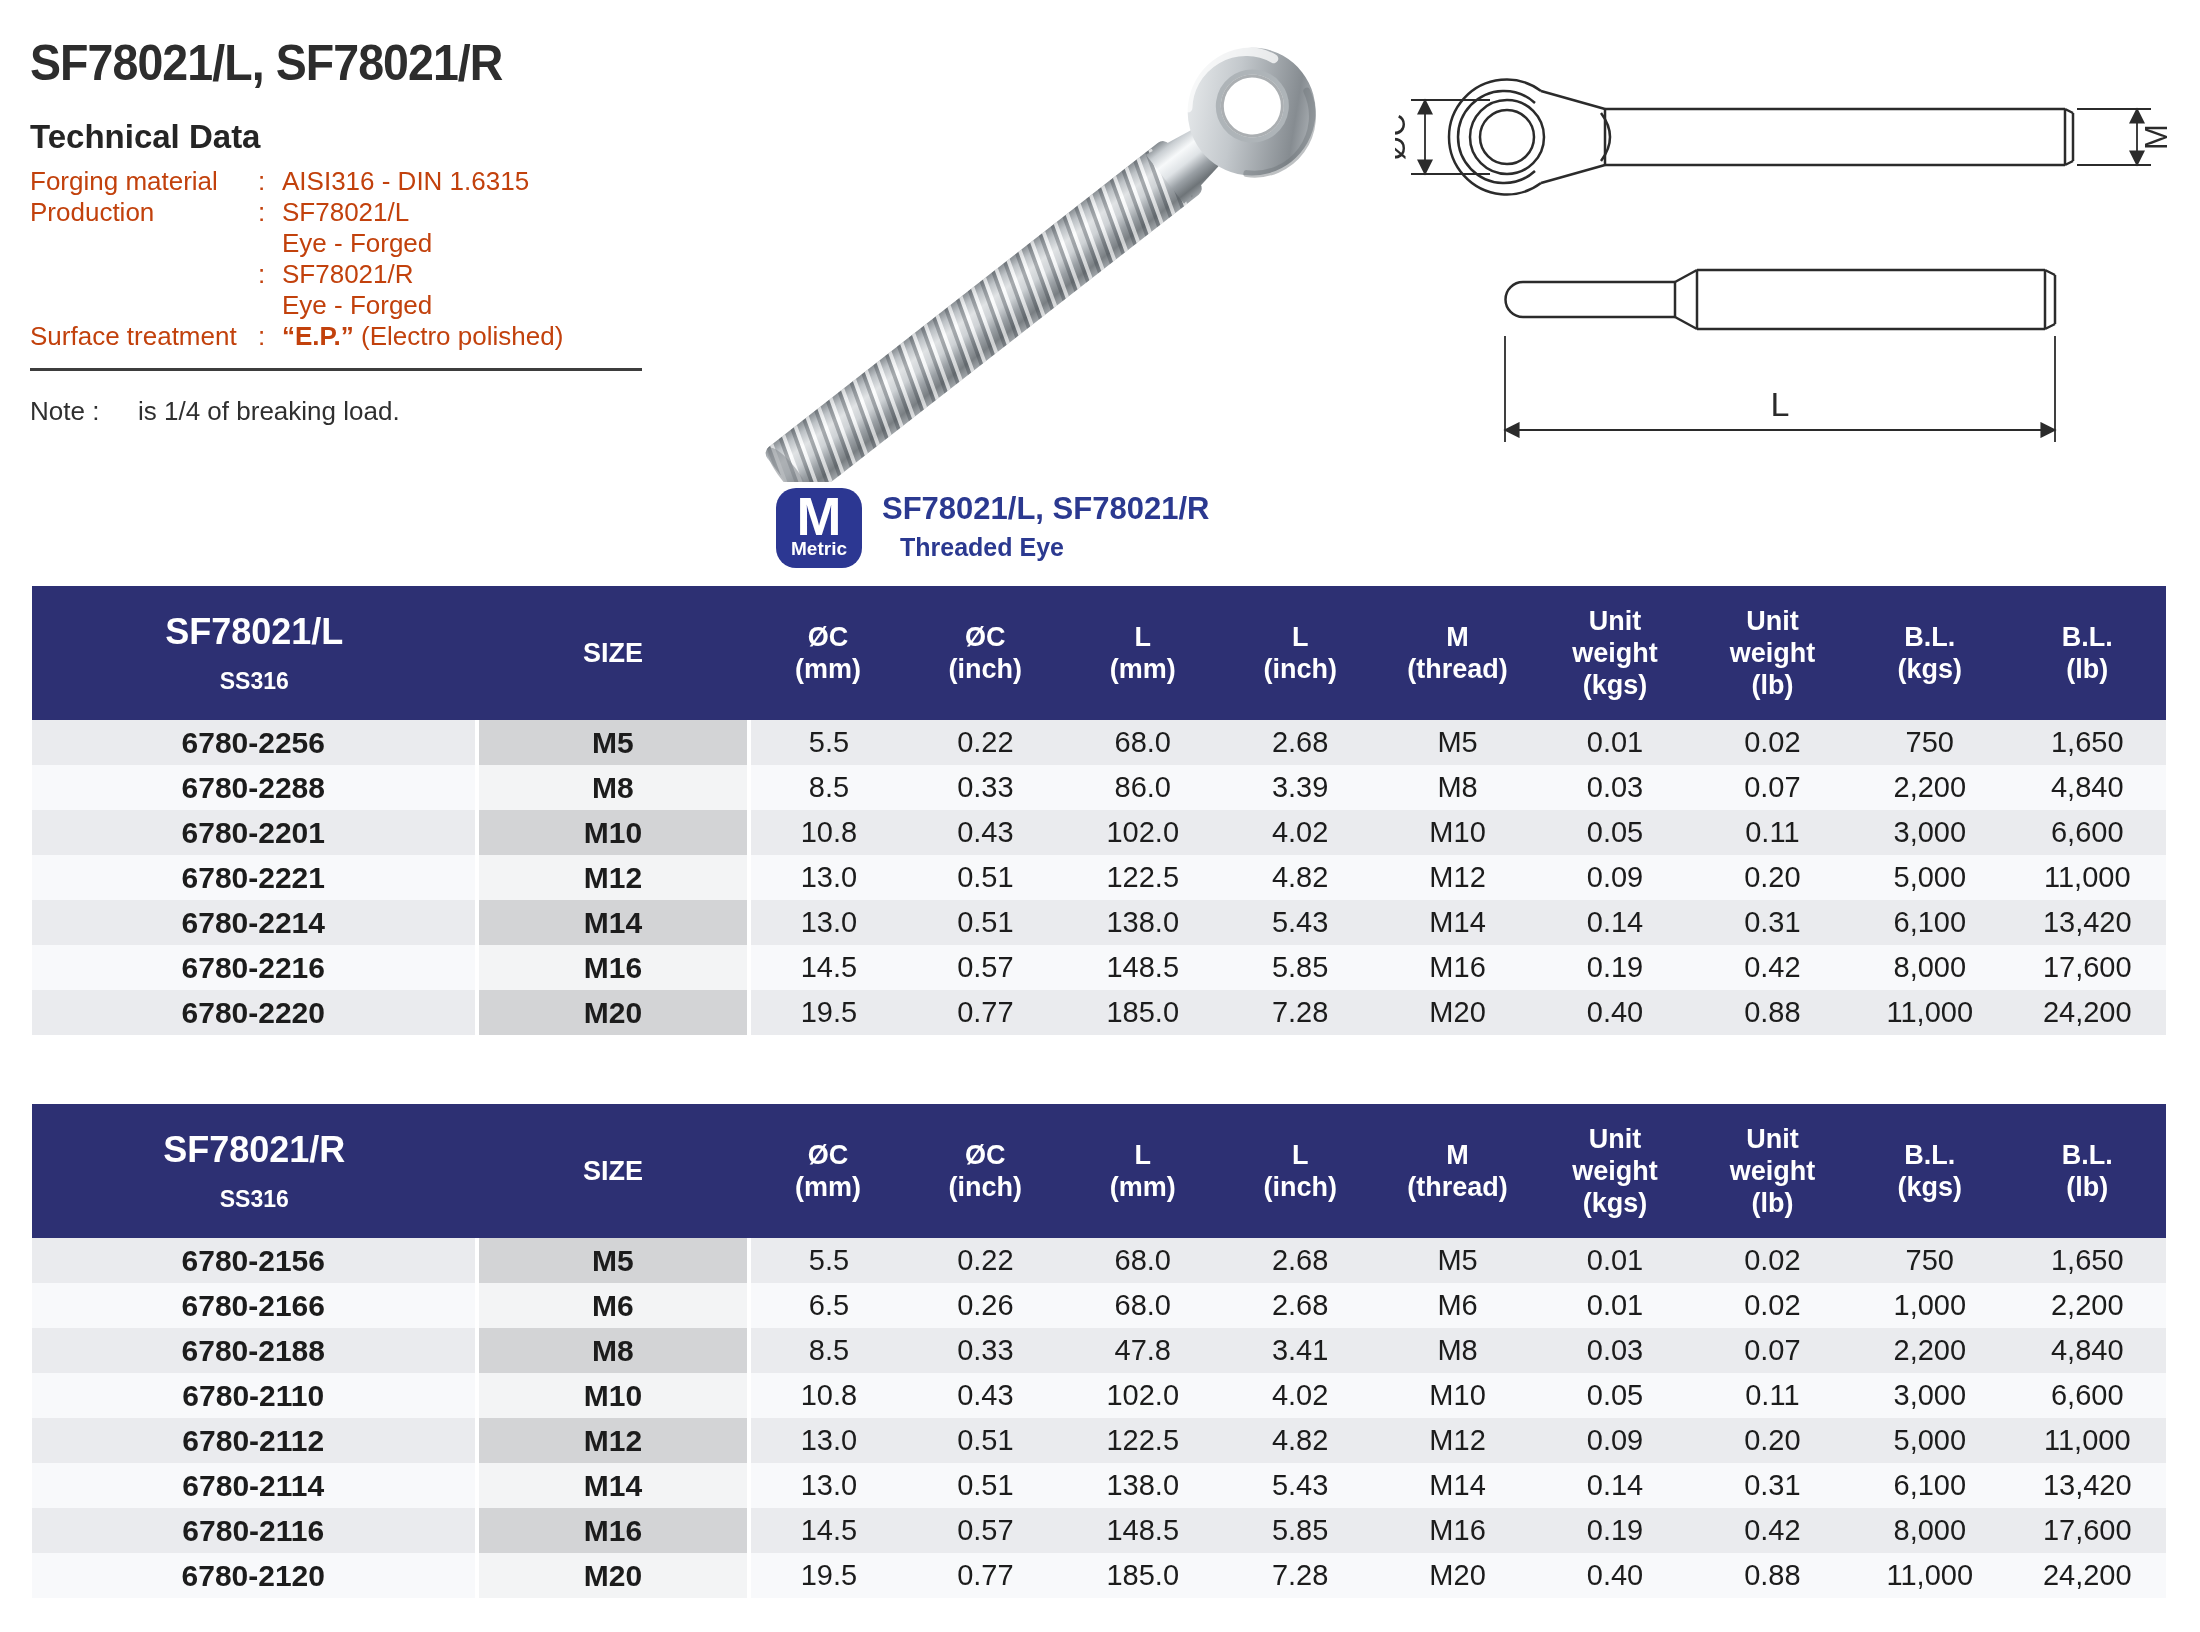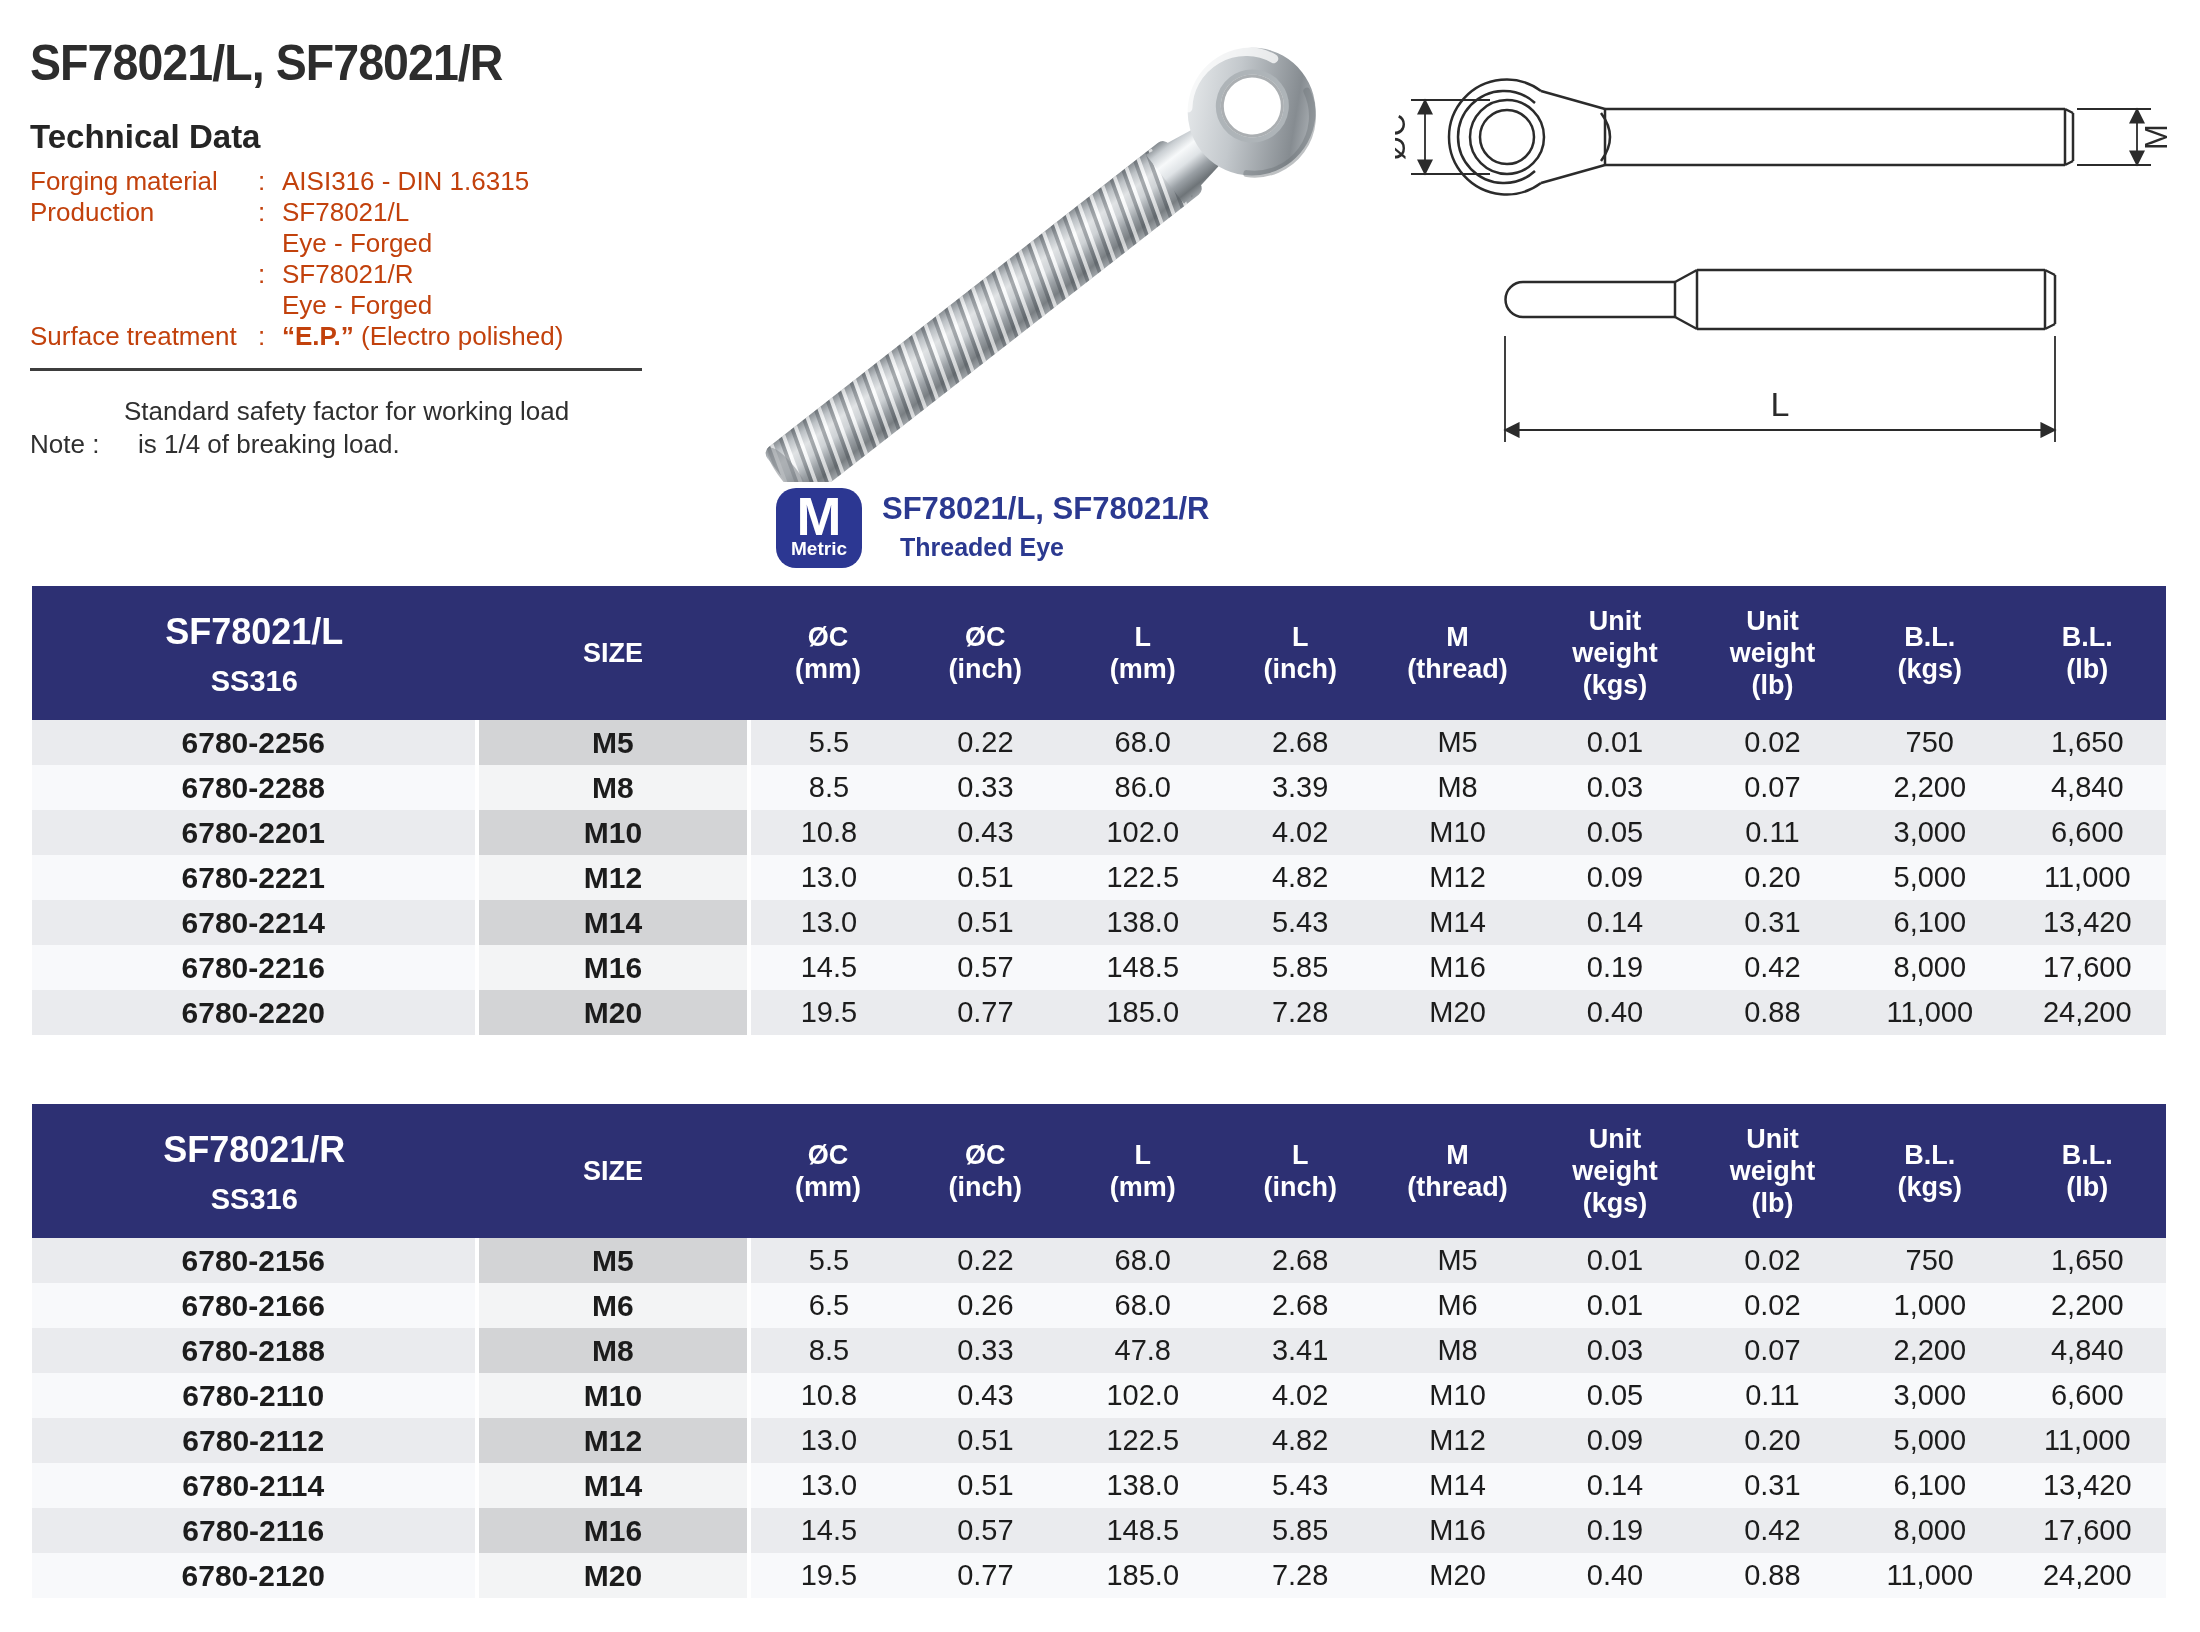--- a/index.html
+++ b/index.html
@@ -35,21 +35,21 @@
 
   
   .tbl-wrap{position:absolute;left:32px;width:2136px;}
   .tbl-wrap.first{top:586px;}
   .tbl-wrap.second{top:1104px;}
   table.spec{width:100%;border-collapse:collapse;table-layout:fixed;}
   thead th{background:#2d3073;color:#ffffff;vertical-align:middle;
            height:134px;padding:0;font-weight:bold;}
   .th-line{font-size:27px;line-height:32px;font-weight:bold;}
   .th-model{font-size:36px;line-height:40px;font-weight:bold;}
-  .th-material{font-size:29px;line-height:26px;font-weight:bold;margin-top:16px;}
+  .th-material{font-size:23px;line-height:26px;font-weight:bold;margin-top:16px;}
   tbody td{height:45px;text-align:center;vertical-align:middle;
            font-size:29px;color:#1c1c1c;padding:0;}
   tbody td.pn{font-weight:bold;font-size:30px;}
   tbody td.size{font-weight:bold;font-size:30px;
                 border-left:4px solid #fff;border-right:4px solid #fff;}
   tbody tr:nth-child(odd){background:#eaebee;}
   tbody tr:nth-child(odd) td.size{background:#d3d4d6;}
   tbody tr:nth-child(even){background:#f8f9fb;}
   tbody tr:nth-child(even) td.size{background:#f3f4f5;}
 </style>
@@ -90,21 +90,20 @@
         <div class="spec-row">
           <span class="spec-label">Surface treatment</span>
           <span class="spec-sep">:</span>
           <span class="spec-value"><b>“E.P.”</b> (Electro polished)</span>
         </div>
       </div>
     <hr class="rule">
     <div class="note">
       <div class="note-label">Note :</div>
       <div>
-        <div>Standard safety factor for working load</div>
         <div class="note-line2">is 1/4 of breaking load.</div>
       </div>
     </div>
   </div>
 
   <svg class="photo" width="630" height="470" viewBox="0 0 630 470">
     <defs>
       <linearGradient id="g-rod" x1="0" y1="-34" x2="0" y2="34" gradientUnits="userSpaceOnUse">
         <stop offset="0" stop-color="#7e8489"></stop>
         <stop offset="0.15" stop-color="#c9ced2"></stop>

